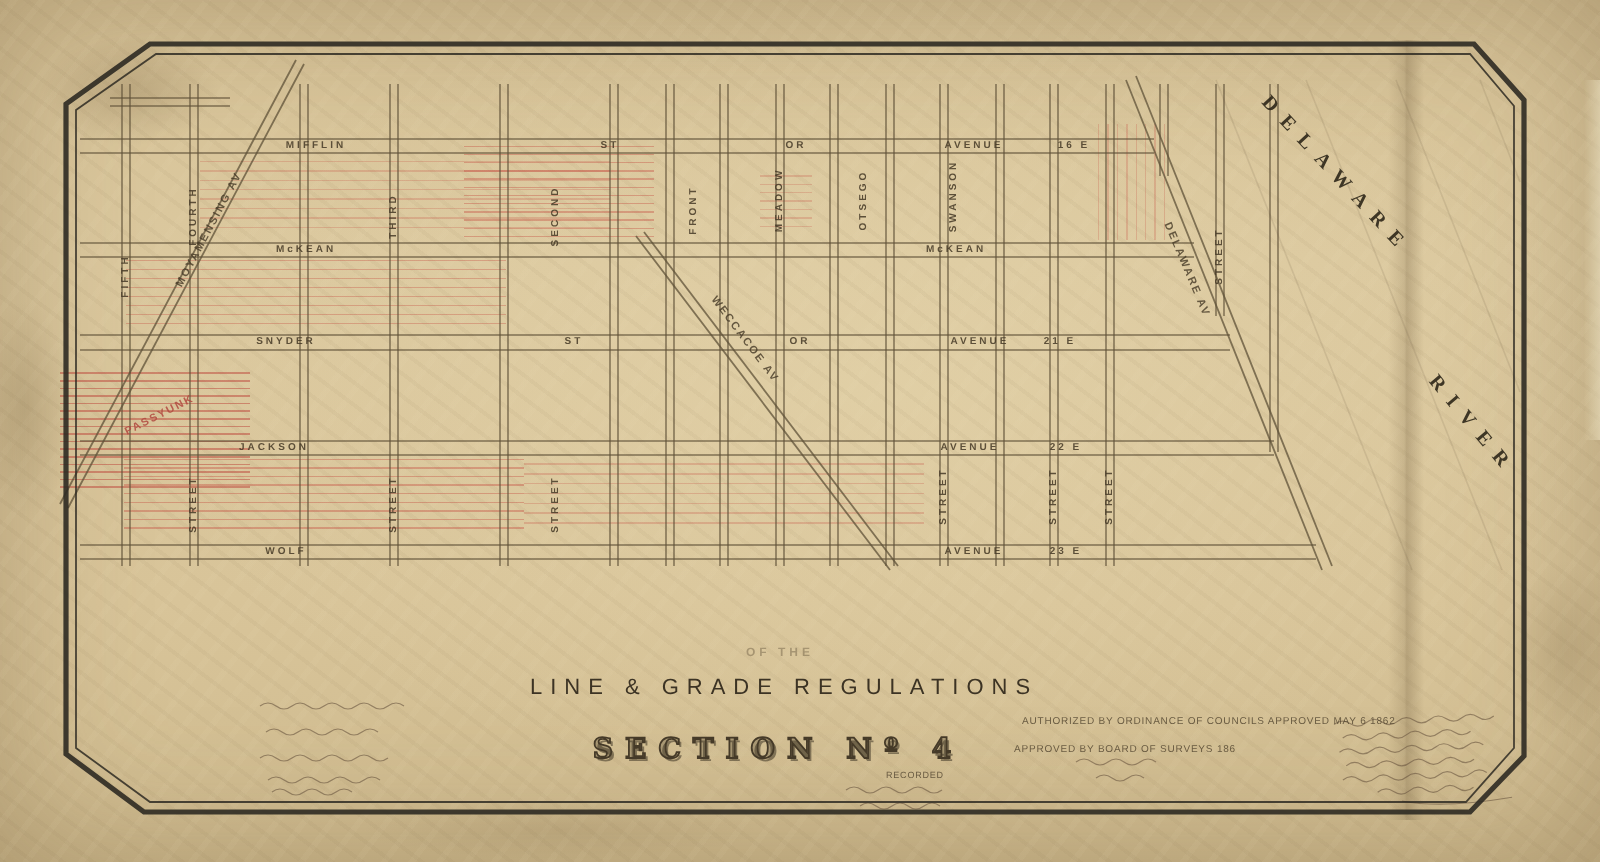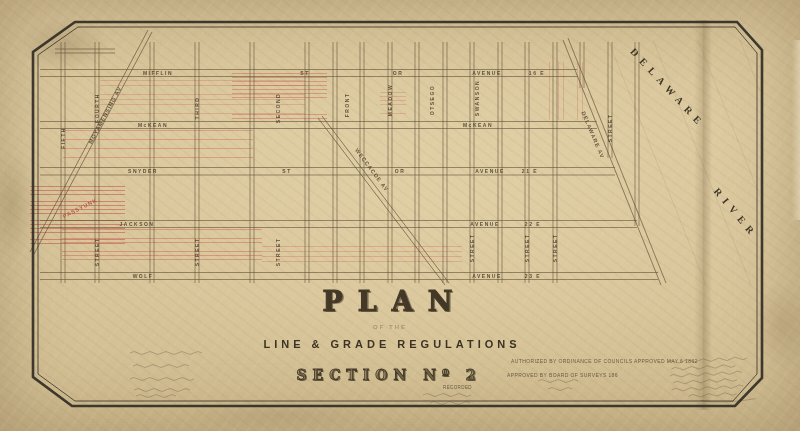--- a/index.html
+++ b/index.html
@@ -24,21 +24,21 @@
   .diag-lbl{font-size:5.5px;letter-spacing:1px;opacity:.8;}
   .river-lbl{font-family:"Liberation Serif", serif;font-size:10px;letter-spacing:6px;
     color:#2e2719;opacity:.9;}
   .red-lbl{color:#b14a40;font-size:5.5px;letter-spacing:1px;opacity:.85;}
   .hatch{position:absolute;pointer-events:none;}
   .title-plan{font-family:"DejaVu Serif", serif;font-size:27px;font-weight:bold;
     letter-spacing:15px;color:rgba(74,62,44,.28);
     -webkit-text-stroke:1.2px #44382500; text-shadow:1.8px 1.8px 0 rgba(62,52,36,.55),
     0 0 0 #453a28; -webkit-text-stroke:1.1px #453a28;}
   .title-ofthe{font-size:6px;letter-spacing:2px;color:#6a5b41;opacity:.45;font-weight:bold;}
-  .title-line{font-family:"Liberation Sans", sans-serif;font-size:11px;font-weight:bold;
+  .title-line{font-family:"Liberation Sans", sans-serif;font-size:11px;font-weight:normal;
     letter-spacing:4px;color:#3c3324;}
   .title-section{font-family:"DejaVu Serif", serif;font-size:14px;font-weight:bold;
     letter-spacing:6px;color:rgba(74,62,44,.3);text-shadow:1.3px 1.3px 0 rgba(62,52,36,.55);
     -webkit-text-stroke:.9px #453a28;}
   .title-ward{font-family:"Liberation Serif", serif;font-size:12px;font-weight:bold;
     letter-spacing:3px;color:#39301f;}
   .tiny{position:absolute;font-family:"Liberation Sans", sans-serif;font-size:5px;
     letter-spacing:.4px;color:#50432e;opacity:.8;white-space:nowrap;}
 </style>
 </head>
@@ -142,21 +142,20 @@
   <span class="lbl street-lbl" style="left:610px;top:128px;transform:translate(-50%,-50%) rotate(-90deg)">STREET</span>
 
   <span class="lbl diag-lbl" style="left:105px;top:115px;transform:translate(-50%,-50%) rotate(-62deg)">MOYAMENSING AV</span>
   <span class="lbl diag-lbl" style="left:372px;top:170px;transform:translate(-50%,-50%) rotate(53deg)">WECCACOE AV</span>
   <span class="lbl diag-lbl" style="left:593px;top:135px;transform:translate(-50%,-50%) rotate(67deg)">DELAWARE AV</span>
   <span class="lbl red-lbl" style="left:80px;top:208px;transform:translate(-50%,-50%) rotate(-27deg)">PASSYUNK</span>
 
   <span class="lbl river-lbl" style="left:668px;top:88px;transform:translate(-50%,-50%) rotate(47deg)">DELAWARE</span>
   <span class="lbl river-lbl" style="left:736px;top:213px;transform:translate(-50%,-50%) rotate(50deg)">RIVER</span>
 
-  <span class="lbl title-plan" style="left:395px;top:301px;transform:translate(-50%,-50%)">PLAN</span>
   <span class="lbl title-ofthe" style="left:390px;top:327px;transform:translate(-50%,-50%)">OF THE</span>
   <span class="lbl title-line" style="left:392px;top:344px;transform:translate(-50%,-50%)">LINE &amp; GRADE REGULATIONS</span>
-  <span class="lbl title-section" style="left:389px;top:375px;transform:translate(-50%,-50%)">SECTION Nº 2</span>
+  <span class="lbl title-section" style="left:389px;top:375px;transform:translate(-50%,-50%)">SECTION Nº 4</span>
 
   <span class="tiny" style="left:511px;top:358px;">AUTHORIZED BY ORDINANCE OF COUNCILS APPROVED MAY 6 1862</span>
   <span class="tiny" style="left:507px;top:372px;">APPROVED BY BOARD OF SURVEYS 186</span>
   <span class="tiny" style="left:443px;top:385px;font-size:4.5px;">RECORDED</span>
 </div>
 
 </body></html>

